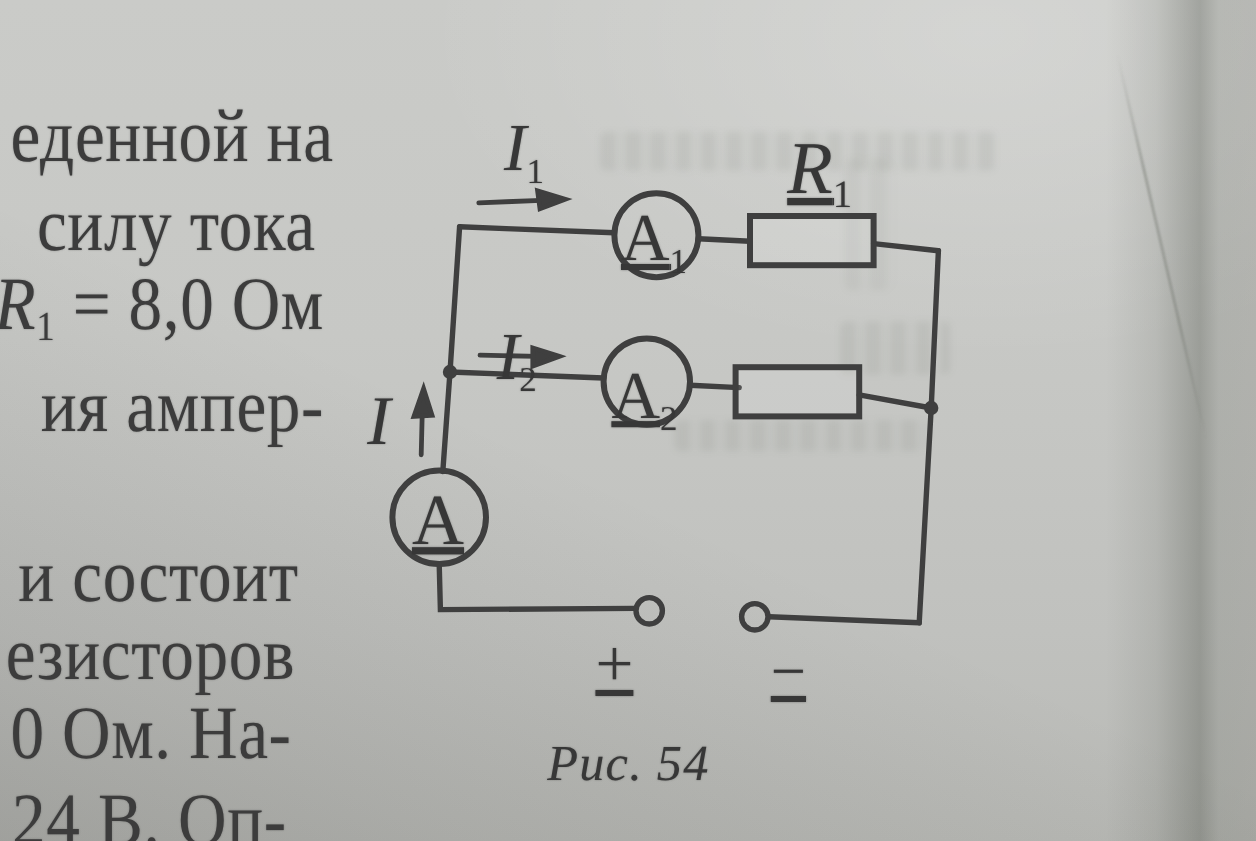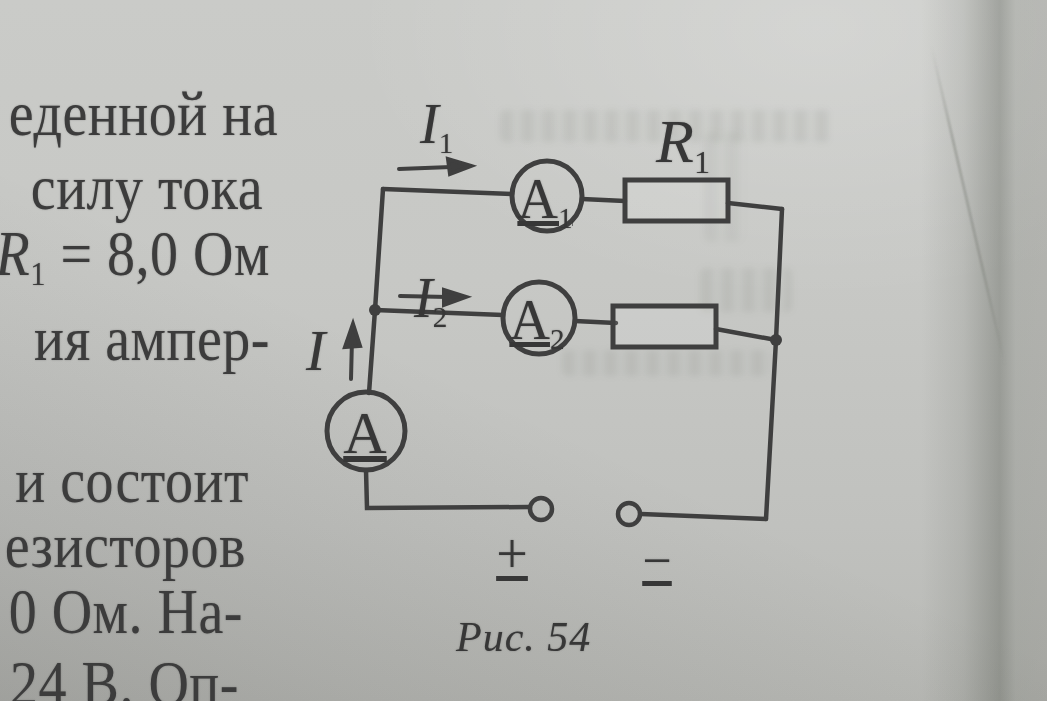--- a/index.html
+++ b/index.html
@@ -47,26 +47,26 @@
   svg.circuit{position:absolute;left:0;top:0;filter:blur(0.35px);}
   .lbl{
     position:absolute;color:#373737;line-height:1;white-space:nowrap;
     text-shadow:0 0 1.5px rgba(56,56,56,0.5);
     text-align:center;
   }
   .lbl i{font-style:italic;}
   .lbl sub{font-size:.52em;vertical-align:-0.35em;line-height:0;font-style:normal;}
   .center{transform:translate(-50%,-50%);text-decoration:underline;}
   .lbl-i1{left:420px;top:96px;font-size:56px;font-style:italic;}
-  .lbl-r1{left:656px;top:110px;font-size:62px;font-style:italic;}
+  .lbl-r1{left:656px;top:110px;font-size:62px;font-style:italic;text-decoration:underline;}
   .lbl-i2{left:414px;top:230px;font-size:56px;font-style:italic;margin-top:40px;}
   .lbl-r2{left:641px;top:246px;font-size:62px;font-style:italic;}
   .lbl-i {left:306px;top:322px;font-size:58px;font-style:italic;}
   .lbl-a1{left:545px;top:199px;font-size:56px;}
-  .lbl-a2{left:537px;top:320px;font-size:56px;}
+  .lbl-a2{left:537px;top:330px;font-size:56px;}
   .lbl-a {left:365px;top:433px;font-size:60px;}
   .lbl-plus {left:512px;top:554px;font-size:56px;}
   .lbl-minus{left:657px;top:561px;font-size:52px;}
   .caption{left:456px;top:616px;font-size:42px;font-style:italic;letter-spacing:1px;}
 </style>
 </head>
 <body>
 
 <div id="photo">
 

